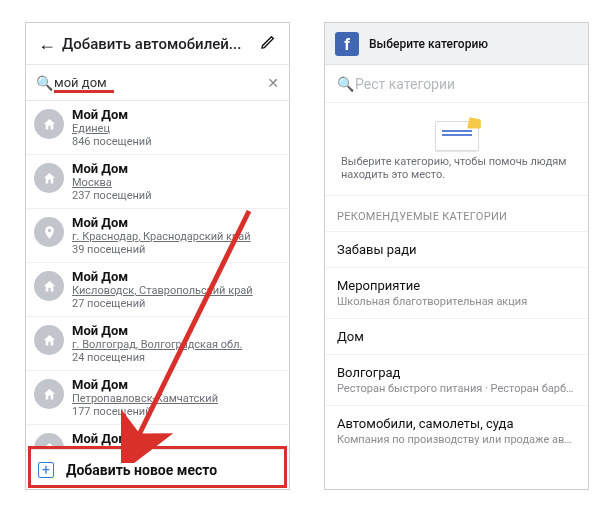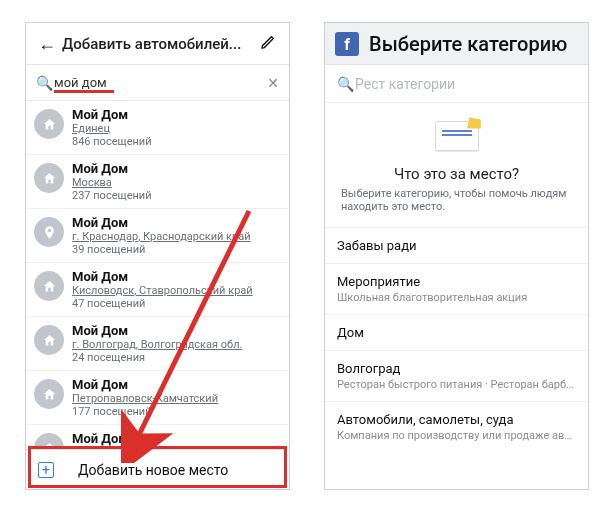--- a/index.html
+++ b/index.html
@@ -63,40 +63,40 @@
     position:absolute; left:0; right:0; bottom:0;
     display:flex; align-items:center; height:40px;
     border-top:1px solid #e6e6e6; padding:0 12px;
     background:#fff;
   }
   .add-row .plus {
     width:16px; height:16px; border:1px solid #2f7ed8; border-radius:2px;
     color:#2f7ed8; font-size:14px; line-height:14px; text-align:center;
     display:flex; align-items:center; justify-content:center; margin-right:12px;
   }
-  .add-row .lbl { font-size:14px; font-weight:400; color:#111;margin-left:12px; }
+  .add-row .lbl { font-size:14px; font-weight:700; color:#111; }
 
   
   .hl-red-box {
     position:absolute; border:3px solid #d9302c; pointer-events:none;
   }
   .arrow-svg { position:absolute; pointer-events:none; }
 
   
   .r-header{
     display:flex; align-items:center; height:42px;
     background:#f0f1f3; border-bottom:1px solid #e3e3e3; padding:0 10px;
   }
   .r-header .fb{
     width:24px; height:24px; background:#4267B2; border-radius:3px;
     color:#fff; font-weight:700; font-size:16px;
     display:flex; align-items:flex-end; justify-content:center; padding-bottom:2px;
     margin-right:10px;
   }
-  .r-header .title{ font-size:20px; font-weight:500; color:#111; }
+  .r-header .title{ font-size:12px; font-weight:500; color:#111; }
 
   .r-search{
     display:flex; align-items:center; height:38px; padding:0 12px;
     border-bottom:1px solid #eee;
   }
   .r-search .mag{ color:#b4b8bf; font-size:14px; width:18px; }
   .r-search .ph{ color:#b4b8bf; font-size:14px; }
 
   .r-hero{
     display:flex; flex-direction:column; align-items:center;
@@ -196,21 +196,21 @@
       </div>
       <div class="row">
         <div class="icon">
           <svg viewBox="0 0 24 24">
             <path d="M12 3l9 8h-3v9h-4v-6H10v6H6v-9H3z"></path>
           </svg>
         </div>
         <div class="txt">
           <div class="name">Мой Дом</div>
           <div class="loc">Кисловодск, Ставропольский край</div>
-          <div class="visits">47 посещений</div>
+          <div class="visits">27 посещений</div>
         </div>
       </div>
       <div class="row">
         <div class="icon">
           <svg viewBox="0 0 24 24">
             <path d="M12 3l9 8h-3v9h-4v-6H10v6H6v-9H3z"></path>
           </svg>
         </div>
         <div class="txt">
           <div class="name">Мой Дом</div>
@@ -271,23 +271,23 @@
   <div class="r-header">
     <div class="fb">f</div>
     <div class="title">Выберите категорию</div>
   </div>
   <div class="r-search">
     <div class="mag">🔍</div>
     <div class="ph">Рест категории</div>
   </div>
   <div class="r-hero">
     <div class="note-img"></div>
-    <div class="q">Что это за место?</div>
     <div class="sub">Выберите категорию, чтобы помочь людям находить это место.</div>
   </div>
+  <div class="r-section-title">РЕКОМЕНДУЕМЫЕ КАТЕГОРИИ</div>
   <div id="cat-list">
       <div class="r-cat">
         <div class="c-name">Забавы ради</div>
       </div>
       <div class="r-cat">
         <div class="c-name">Мероприятие</div>
         <div class="c-sub">Школьная благотворительная акция</div>
       </div>
       <div class="r-cat">
         <div class="c-name">Дом</div>

